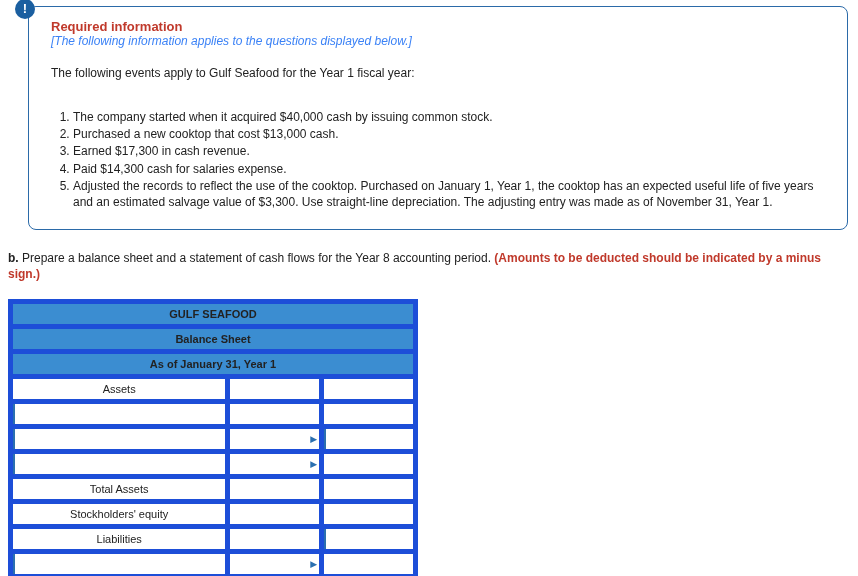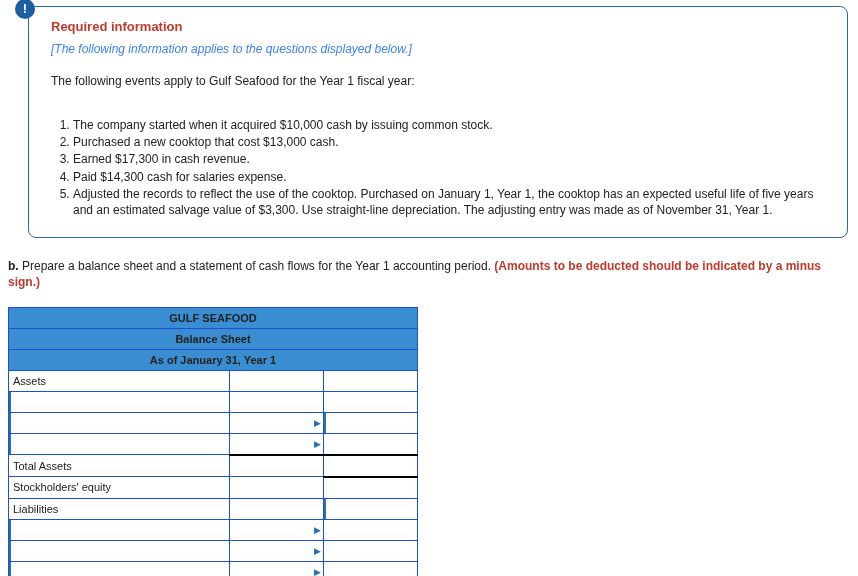--- a/index.html
+++ b/index.html
@@ -29,21 +29,21 @@
     color: #fff;
     font-weight: bold;
     text-align: center;
     line-height: 20px;
     font-size: 13px;
   }
   .req-title {
     color: #c0392b;
     font-weight: bold;
     font-size: 13px;
-    margin-bottom: 8px;
+    margin-bottom: 0;
   }
   .italic-line {
     font-style: italic;
     color: #3b82f6;
     margin-bottom: 18px;
   }
   .plain-line {
     margin-bottom: 29px;
   }
   ol.events {
@@ -60,32 +60,32 @@
     line-height: 1.35;
   }
   .question b { font-weight: bold; }
   .red { color: #c0392b; font-weight: bold; }
   table.bs {
     border-collapse: collapse;
     margin-left: 8px;
     width: 410px;
   }
   table.bs td, table.bs th {
-    border: 1px solid #1d4ed8;
+    border: 5px solid #1d4ed8;
     padding: 2px 4px;
     height: 16px;
     font-size: 11px;
     vertical-align: middle;
   }
   table.bs .hdr {
     background: #3b8dd1;
     text-align: center;
     font-weight: bold;
   }
-  table.bs .label-col { width: 220px; }
+  table.bs .label-col { width: 220px; text-align: center; }
   table.bs .val-col { width: 90px; }
   .sel-cell { background:#fff; position:relative; }
   .sel-arrow {
     position:absolute; right:2px; top:50%; transform:translateY(-50%);
     font-size:9px; color:#2a6fb0;
   }
   .blue-mark {
     position:absolute; left:0; top:0; bottom:0; width:2px; background:#2a6fb0;
   }
   .bottom-dark {
@@ -94,30 +94,30 @@
 </style>
 </head>
 <body>
 
 <div class="info-box">
   <div class="badge">!</div>
   <div class="req-title">Required information</div>
   <div class="italic-line">[The following information applies to the questions displayed below.]</div>
   <div class="plain-line">The following events apply to Gulf Seafood for the Year 1 fiscal year:</div>
   <ol class="events">
-    <li>The company started when it acquired $10,000 cash by issuing common stock.</li>
+    <li>The company started when it acquired $40,000 cash by issuing common stock.</li>
     <li>Purchased a new cooktop that cost $13,000 cash.</li>
     <li>Earned $17,300 in cash revenue.</li>
     <li>Paid $14,300 cash for salaries expense.</li>
     <li>Adjusted the records to reflect the use of the cooktop. Purchased on January 1, Year 1, the cooktop has an expected useful life of five years and an estimated salvage value of $3,300. Use straight-line depreciation. The adjusting entry was made as of November 31, Year 1.</li>
   </ol>
 </div>
 
 <div class="question">
-  <b>b.</b><span> Prepare a balance sheet and a statement of cash flows for the Year 1 accounting period. </span><span class="red">(Amounts to be deducted should be indicated by a minus sign.)</span>
+  <b>b.</b><span> Prepare a balance sheet and a statement of cash flows for the Year 8 accounting period. </span><span class="red">(Amounts to be deducted should be indicated by a minus sign.)</span>
 </div>
 
 <table class="bs">
   <tbody>
       <tr>
         <td colspan="3" class="hdr">GULF SEAFOOD</td>
       </tr>
   <tr>
         <td colspan="3" class="hdr">Balance Sheet</td>
       </tr>

